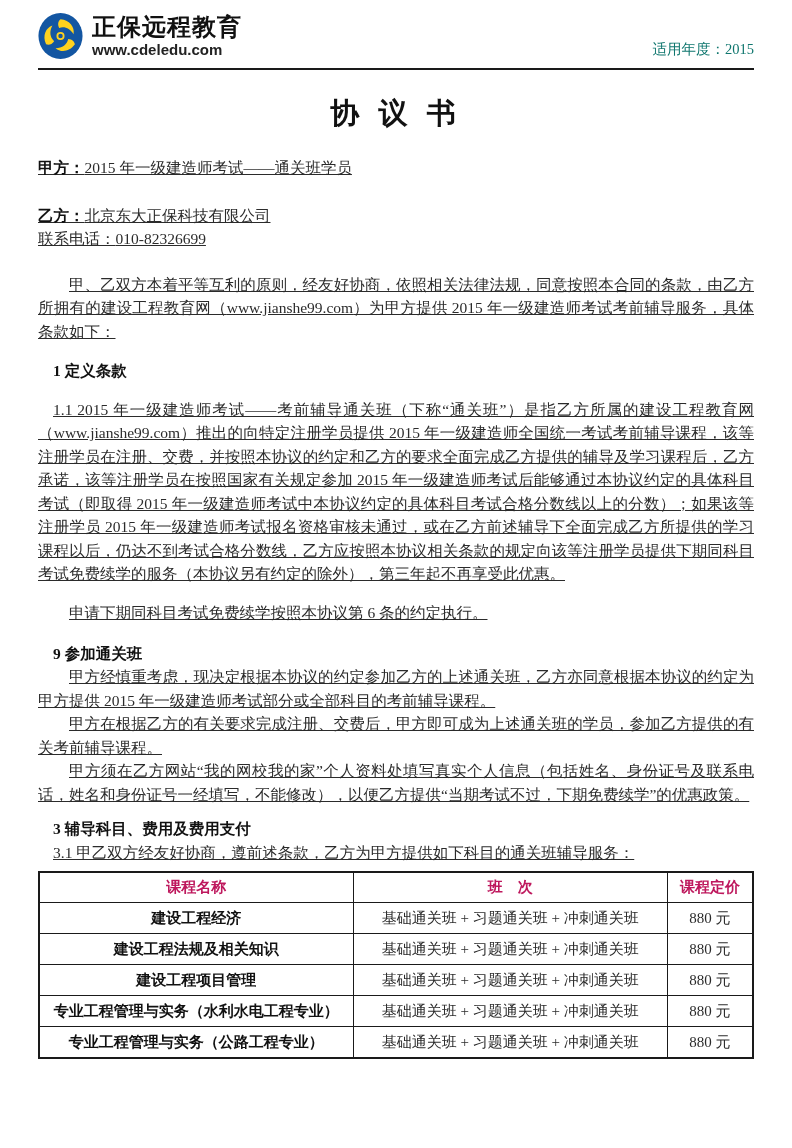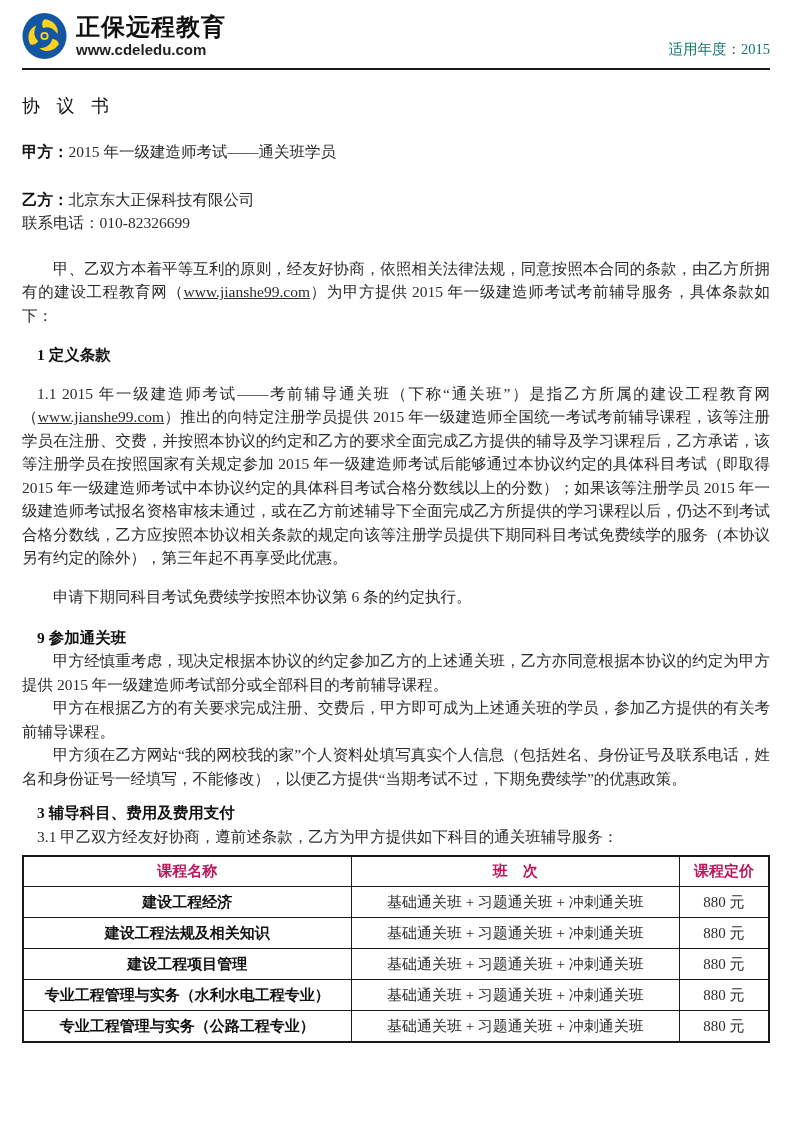--- a/index.html
+++ b/index.html
@@ -4,21 +4,21 @@
 <style>
   html,body { margin:0; padding:0; background:#ffffff; }
   .page {
     position:relative;
     width:792px; height:1148px;
     margin:0 auto;
     background:#ffffff;
     font-family:"Liberation Serif","DejaVu Serif",serif;
     color:#2b2b2b;
     box-sizing:border-box;
-    padding:0 22px;
+    padding:0 38px;
     overflow:hidden;
   }
   
   .hdr {
     display:flex; justify-content:space-between; align-items:flex-end;
     padding-top:12px; padding-bottom:8px;
     border-bottom:2px solid #1a1a1a;
   }
   .brand { display:flex; align-items:center; gap:9px; }
   .logo { width:45px; height:48px; display:block; }
@@ -27,25 +27,25 @@
     font-family:"Liberation Sans","DejaVu Sans",sans-serif;
     font-weight:bold; font-size:24px; color:#111; letter-spacing:1px;
   }
   .brand-url {
     font-family:"Liberation Sans","DejaVu Sans",sans-serif;
     font-weight:bold; font-size:15px; color:#222; margin-top:2px;
   }
   .year { font-size:14.5px; color:#0f766e; padding-bottom:1px; }
   
   .doc-title {
-    font-weight:normal; font-size:18px; color:#111;
+    text-align:center; font-weight:bold; font-size:29px; color:#111;
     letter-spacing:6px; margin:24px 0 0 0;
   }
   
-  .line, .para { font-size:15.5px; line-height:23.5px; }
+  .line, .para { font-size:15.5px; line-height:23.5px;text-decoration:underline; }
   .para { text-align:justify; }
   .b { font-weight:bold; color:#111; }
   .party-a { margin-top:22px; }
   .party-b { margin-top:24px; }
   .intro { margin-top:22px; }
   .indent2 { text-indent:31px; }
   .indent1 { text-indent:15px; }
   .sec-h {
     font-weight:bold; font-size:15.5px; line-height:23.5px; color:#111;
     padding-left:15px; margin-top:11px;

